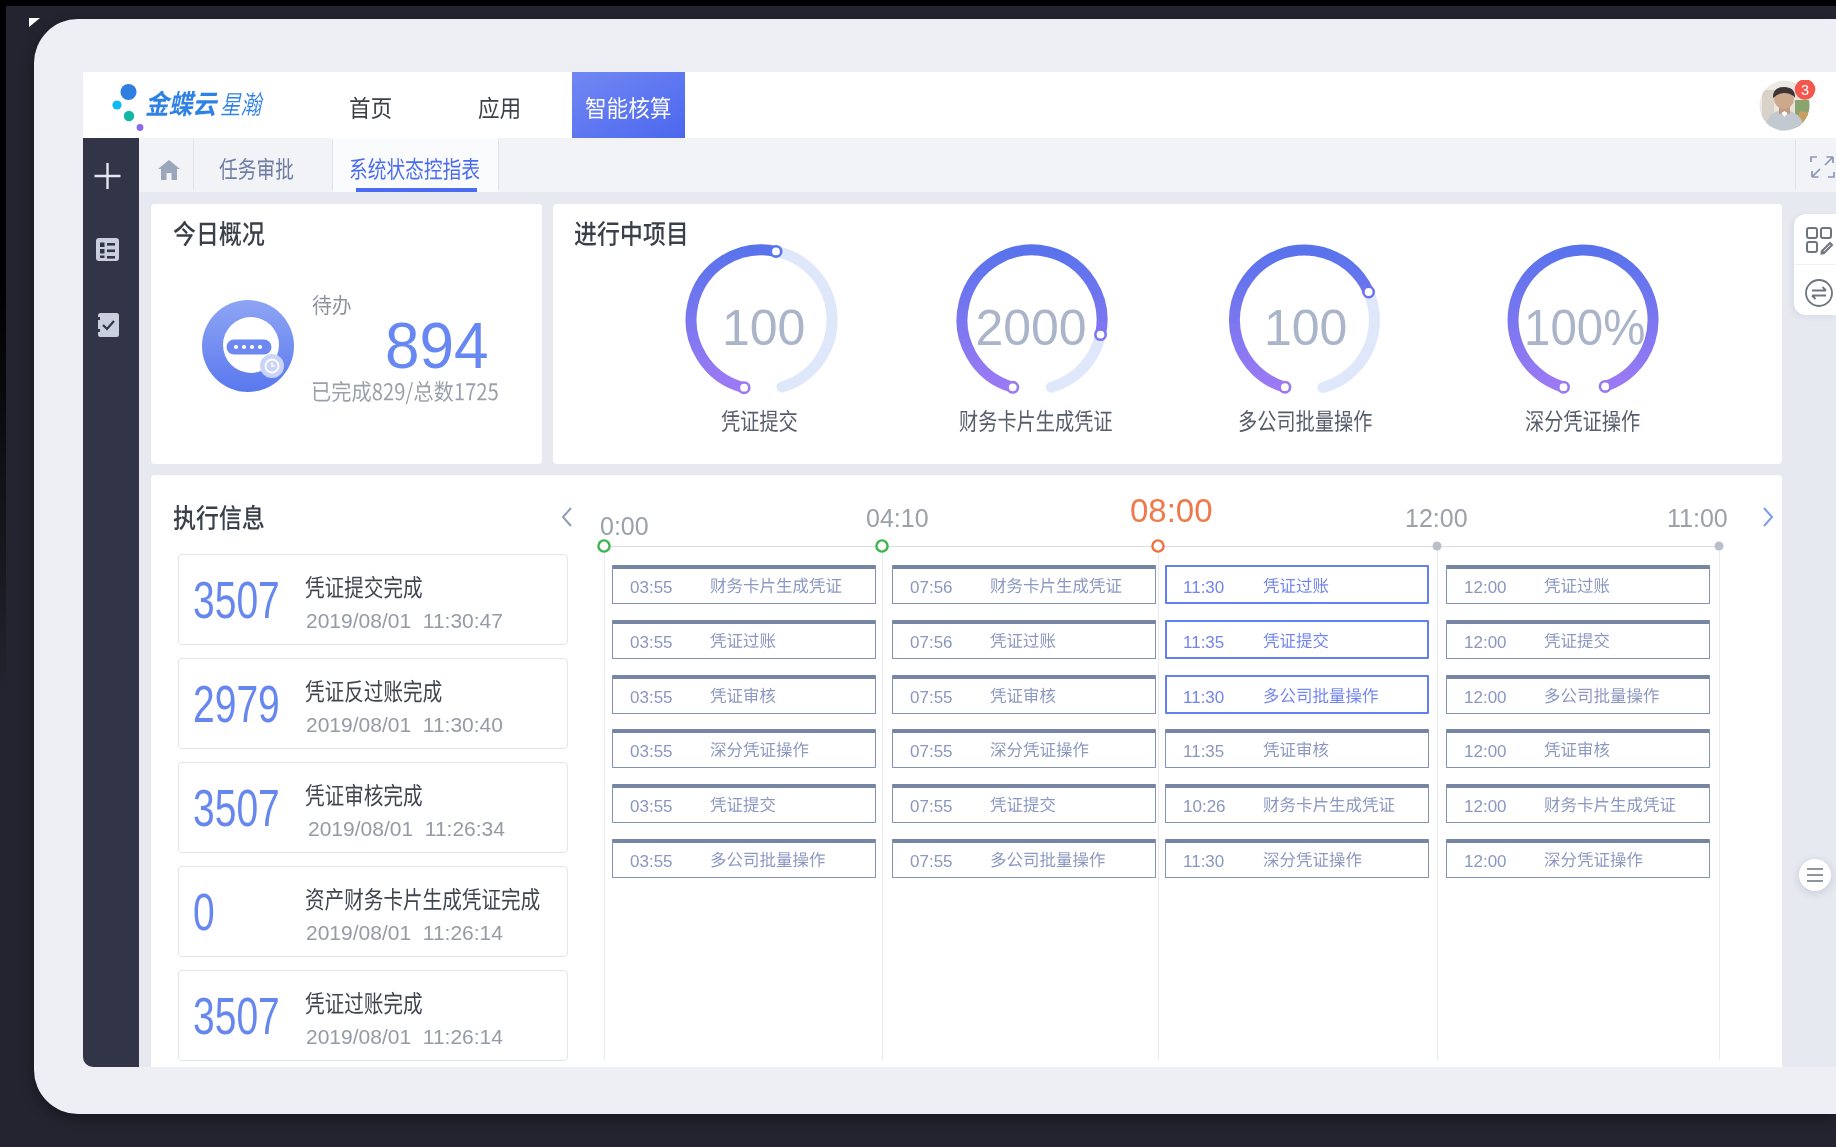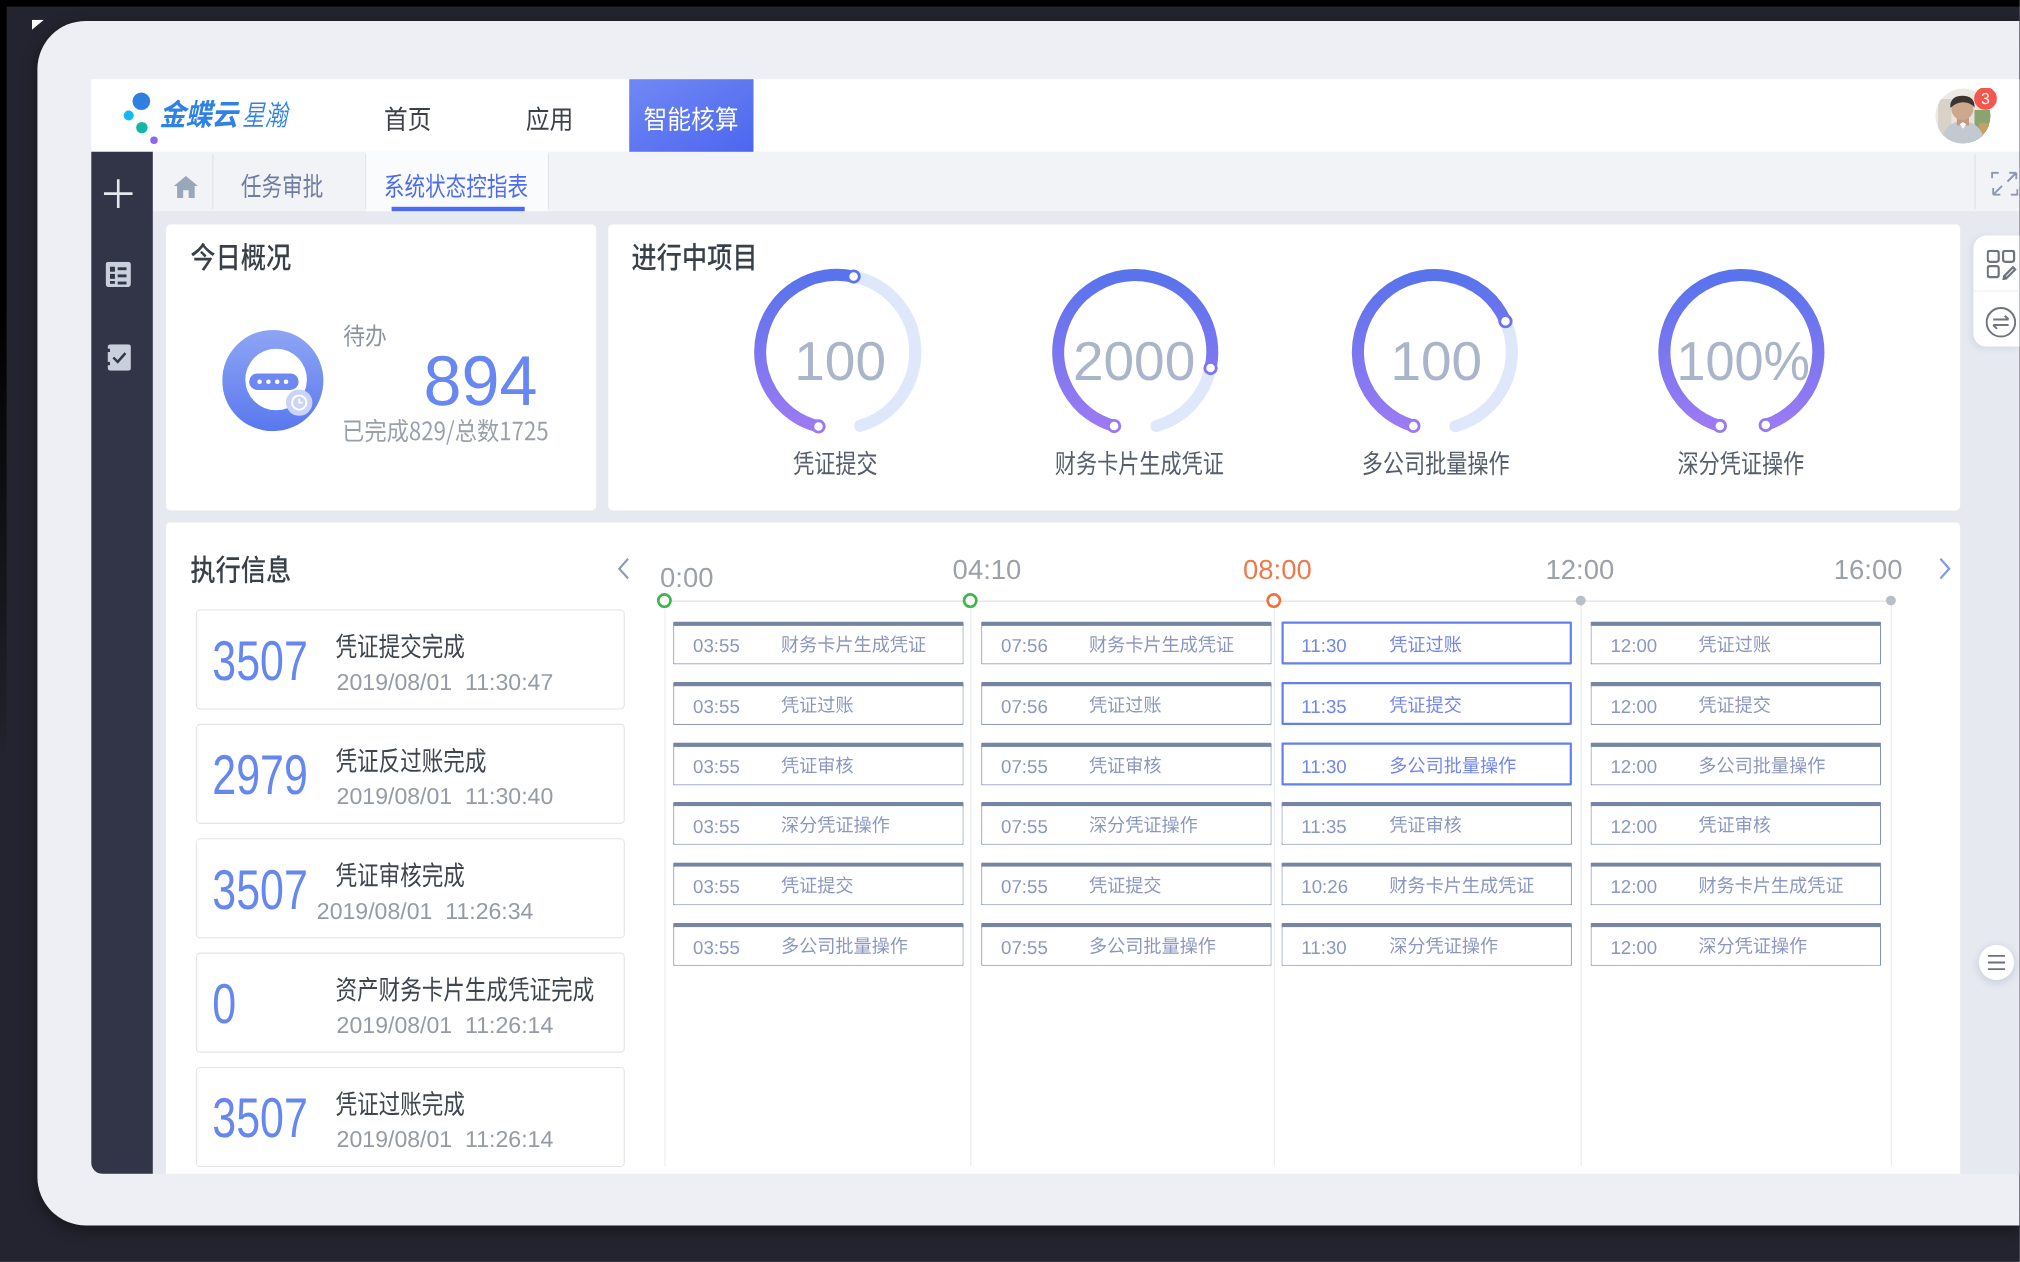--- a/index.html
+++ b/index.html
@@ -284,21 +284,21 @@
     </g>
   </svg>
 <div class="abs" style="left:306px;top:713px;font-size:21px;color:#959ba5">2019/08/01&nbsp;&nbsp;11:30:40</div>
 <div class="abs" style="left:178px;top:762px;width:390px;height:91px;background:#fff;border:1px solid #e1e4e9;border-radius:4px"></div>
 <div class="abs" style="left:193px;top:783px;font-size:51px;line-height:51px;color:#6787f0;transform:scaleX(0.765);transform-origin:0 0">3507</div>
 <svg style="position:absolute;left:299.0px;top:783.4px;overflow:visible" width="129.6" height="26.0">
     <g transform="translate(6,21.6) scale(0.2450)">
       <use href="#s_pzsh" fill="#3f454e"></use>
     </g>
   </svg>
-<div class="abs" style="left:288px;top:817px;font-size:21px;color:#959ba5">2019/08/01&nbsp;&nbsp;11:26:34</div>
+<div class="abs" style="left:308px;top:817px;font-size:21px;color:#959ba5">2019/08/01&nbsp;&nbsp;11:26:34</div>
 <div class="abs" style="left:178px;top:866px;width:390px;height:91px;background:#fff;border:1px solid #e1e4e9;border-radius:4px"></div>
 <div class="abs" style="left:193px;top:887px;font-size:51px;line-height:51px;color:#6787f0;transform:scaleX(0.765);transform-origin:0 0">0</div>
 <svg style="position:absolute;left:299.0px;top:887.4px;overflow:visible" width="247.2" height="26.0">
     <g transform="translate(6,21.6) scale(0.2450)">
       <use href="#s_zccw" fill="#3f454e"></use>
     </g>
   </svg>
 <div class="abs" style="left:306px;top:921px;font-size:21px;color:#959ba5">2019/08/01&nbsp;&nbsp;11:26:14</div>
 <div class="abs" style="left:178px;top:970px;width:390px;height:91px;background:#fff;border:1px solid #e1e4e9;border-radius:4px"></div>
 <div class="abs" style="left:193px;top:991px;font-size:51px;line-height:51px;color:#6787f0;transform:scaleX(0.765);transform-origin:0 0">3507</div>
@@ -309,23 +309,23 @@
   </svg>
 <div class="abs" style="left:306px;top:1025px;font-size:21px;color:#959ba5">2019/08/01&nbsp;&nbsp;11:26:14</div>
 <div class="abs" style="left:604px;top:546px;width:1115px;height:1px;background:#dadde4"></div>
 <div class="abs" style="left:604px;top:547px;width:1px;height:513px;background:#e9ebf0"></div>
 <div class="abs" style="left:882px;top:547px;width:1px;height:513px;background:#e9ebf0"></div>
 <div class="abs" style="left:1158px;top:547px;width:1px;height:513px;background:#e9ebf0"></div>
 <div class="abs" style="left:1437px;top:547px;width:1px;height:513px;background:#e9ebf0"></div>
 <div class="abs" style="left:1719px;top:547px;width:1px;height:513px;background:#e9ebf0"></div>
 <div style="position:absolute;top:512px;font-size:25px;color:#9ba0a9;left:600px">0:00</div>
 <div style="position:absolute;top:504px;font-size:25px;color:#9ba0a9;left:866px">04:10</div>
-<div style="position:absolute;top:504px;font-size:25px;color:#9ba0a9;left:1130px;color:#f0794b">08:00</div>
+<div style="position:absolute;top:492px;font-size:33px;color:#9ba0a9;left:1130px;color:#f0794b">08:00</div>
 <div style="position:absolute;top:504px;font-size:25px;color:#9ba0a9;left:1405px">12:00</div>
-<div style="position:absolute;top:504px;font-size:25px;color:#9ba0a9;left:1667px">16:00</div>
+<div style="position:absolute;top:504px;font-size:25px;color:#9ba0a9;left:1667px">11:00</div>
 <svg class="abs" style="left:596px;top:538px" width="16" height="16">
     <circle cx="8" cy="8" r="5.6" fill="#fff" stroke="#3cb54b" stroke-width="2.4"></circle>
   </svg>
 <svg class="abs" style="left:874px;top:538px" width="16" height="16">
     <circle cx="8" cy="8" r="5.6" fill="#fff" stroke="#3cb54b" stroke-width="2.4"></circle>
   </svg>
 <svg class="abs" style="left:1150px;top:538px" width="16" height="16">
     <circle cx="8" cy="8" r="5.6" fill="#fff" stroke="#f2703f" stroke-width="2.4"></circle>
   </svg>
 <svg class="abs" style="left:1429px;top:538px" width="16" height="16">

